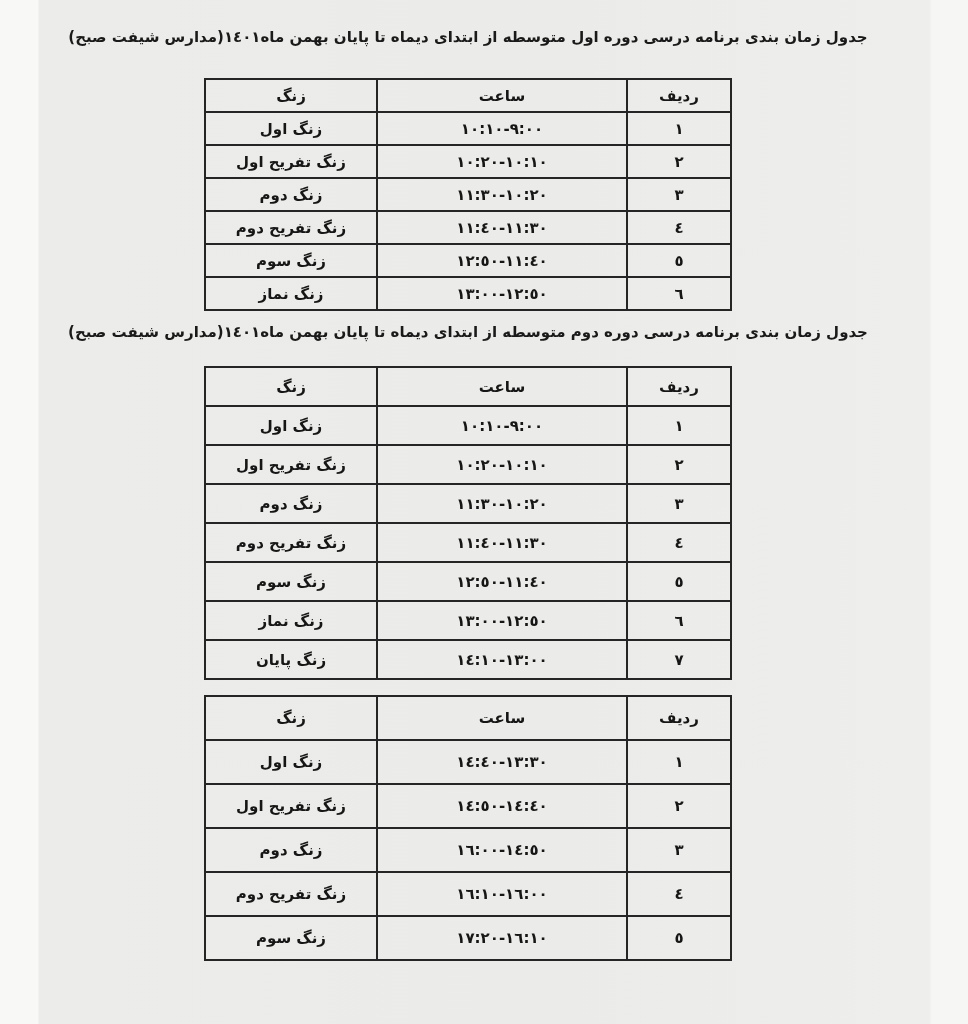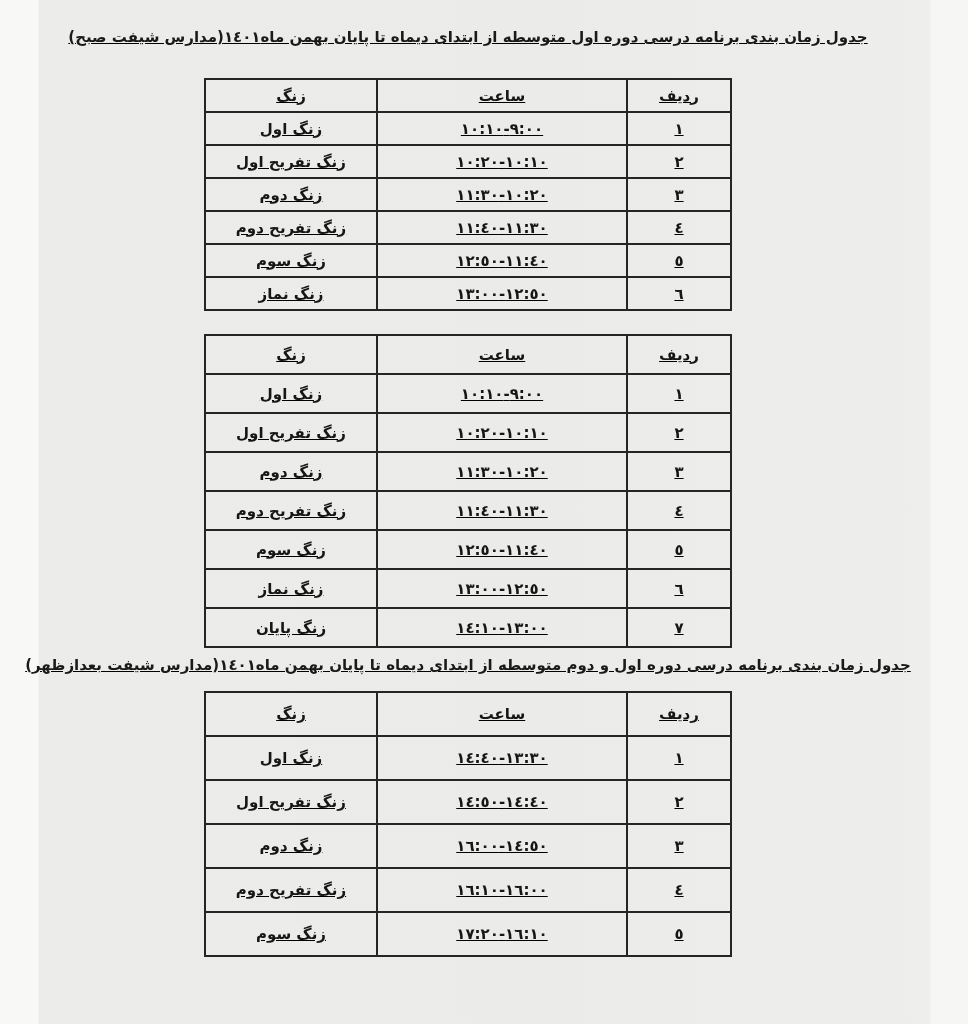--- a/index.html
+++ b/index.html
@@ -13,21 +13,20 @@
     font-family: "DejaVu Sans", sans-serif;
     background: linear-gradient(to right,
       #f8f8f7 0px, #f8f8f7 38px,
       #ececea 39px, #ebebe9 560px,
       #eeeeec 929px, #f6f6f5 932px, #f6f6f5 100%);
   }
   .page {
     width: 936px;
     height: 1024px;
     position: relative;
-    text-decoration: underline;
   }
   .doc-title {
     margin: 0;
     text-align: center;
     direction: rtl;
     font-size: 15px;
     font-weight: 700;
     color: #1a1a1a;
     line-height: 22px;
     letter-spacing: 0px;
@@ -116,20 +115,21 @@
         <td class="c-bell">زنگ سوم</td>
       </tr>
       <tr>
         <td class="c-num">٦</td>
         <td class="c-time">١٢:٥٠-١٣:٠٠</td>
         <td class="c-bell">زنگ نماز</td>
       </tr>
     </tbody>
   </table>
 
+  <h2 class="doc-title title-2">جدول زمان بندی برنامه درسی دوره دوم متوسطه از ابتدای دیماه تا پایان بهمن ماه١٤٠١(مدارس شیفت صبح)</h2>
 
   <table class="schedule t2" dir="rtl">
     <thead>
       <tr>
         <th class="col-num">ردیف</th>
         <th class="col-time">ساعت</th>
         <th class="col-bell">زنگ</th>
       </tr>
     </thead>
     <tbody>
@@ -164,21 +164,20 @@
         <td class="c-bell">زنگ نماز</td>
       </tr>
       <tr>
         <td class="c-num">٧</td>
         <td class="c-time">١٣:٠٠-١٤:١٠</td>
         <td class="c-bell">زنگ پایان</td>
       </tr>
     </tbody>
   </table>
 
-  <h2 class="doc-title title-3">جدول زمان بندی برنامه درسی دوره اول و دوم متوسطه از ابتدای دیماه تا پایان بهمن ماه١٤٠١(مدارس شیفت بعدازظهر)</h2>
 
   <table class="schedule t3" dir="rtl">
     <thead>
       <tr>
         <th class="col-num">ردیف</th>
         <th class="col-time">ساعت</th>
         <th class="col-bell">زنگ</th>
       </tr>
     </thead>
     <tbody>

